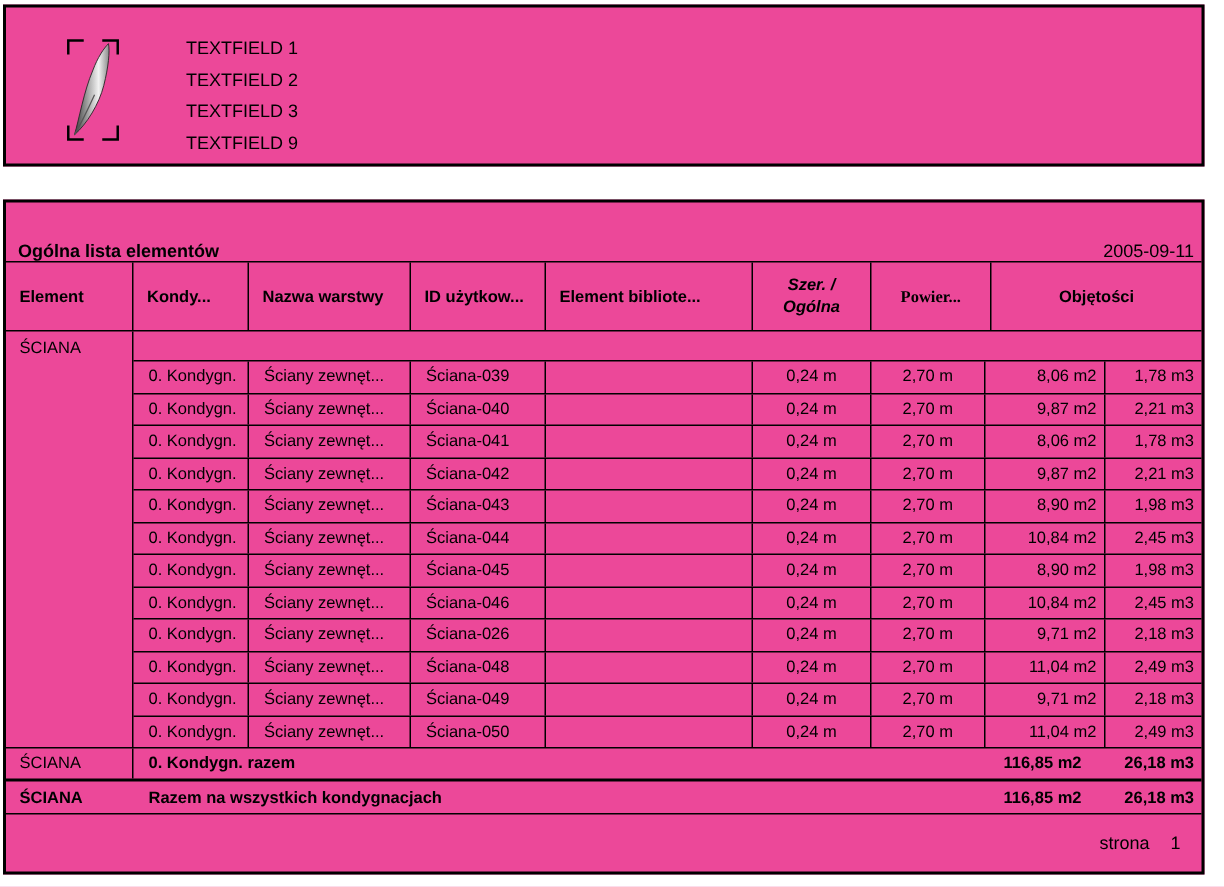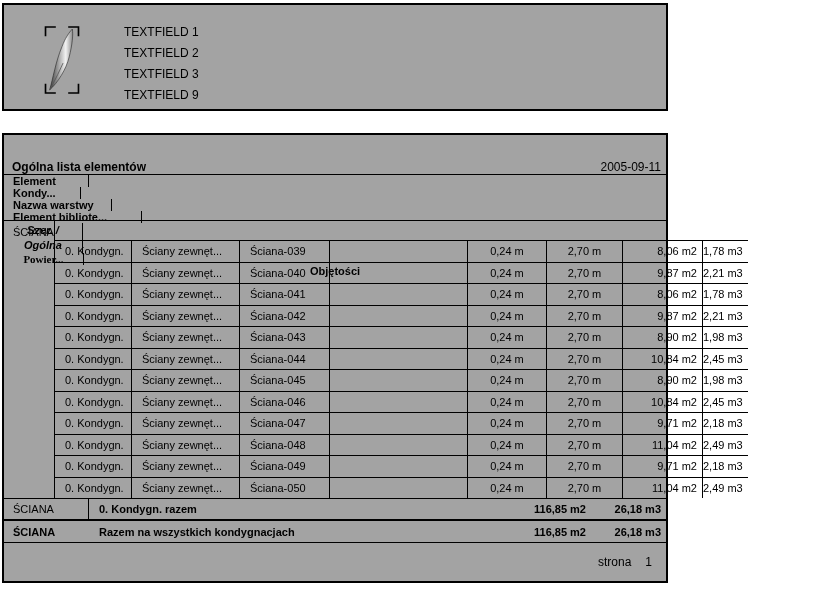--- a/index.html
+++ b/index.html
@@ -1,34 +1,34 @@
 <!DOCTYPE html>
 <html><head>
 <meta charset="utf-8">
 <style>
   * { box-sizing: border-box; margin: 0; padding: 0; }
   html,body { width: 816px; height: 591px; background: #fff; font-family: "Liberation Sans", sans-serif; color:#000; }
   .canvas { position: relative; width: 816px; height: 591px; background:#fff; overflow: hidden; }
 
-  .box { position: absolute; left: 2px; width: 666px; border: 2px solid #000; background:#a3a3a3; }
+  .box { position: absolute; left: 2px; width: 801px; border: 2px solid #000; background:#ec4899; }
   .topbox { top: 3px; height: 108px; }
   .mainbox { top: 133px; height: 450px; display: flex; flex-direction: column; }
 
   
   .logo { position: absolute; left: 40px; top: 21px; width: 36px; height: 68px; }
   .textfields { position: absolute; left: 120px; top: 17px; }
   .tf { height: 21px; line-height: 21px; font-size: 12px; }
 
   
   .titlerow { height: 40px; border-bottom: 1px solid #000; display: flex; align-items: flex-end; justify-content: space-between; padding: 0 5px 0 8px; }
   .title { font-weight: bold; font-size: 12px; }
   .date { font-size: 12px; }
 
   
-  .headerrow { height: 46px; border-bottom: 1px solid #000; display: flex; font-size: 11px; font-weight: bold; flex-direction: column; }
+  .headerrow { height: 46px; border-bottom: 1px solid #000; display: flex; font-size: 11px; font-weight: bold; }
   .hc { border-right: 1px solid #000; display: flex; align-items: center; padding-left: 9px; }
   .hc.center { justify-content: center; padding-left: 0; text-align: center; }
   .hc:last-child { border-right: none; }
   .hc.two-line { flex-direction: column; justify-content: center; line-height: 15px; }
 
   
   .w-el   { width: 85px; }
   .w-kond { width: 77px; }
   .w-war  { width: 108px; }
   .w-id   { width: 90px; }
@@ -112,20 +112,21 @@
 
     <div class="titlerow">
       <span class="title">Ogólna lista elementów</span>
       <span class="date">2005-09-11</span>
     </div>
 
     <div class="headerrow">
       <div class="hc w-el">Element</div>
       <div class="hc w-kond">Kondy...</div>
       <div class="hc w-war">Nazwa warstwy</div>
+      <div class="hc w-id">ID użytkow...</div>
       <div class="hc w-bib">Element bibliote...</div>
       <div class="hc w-szer center two-line">
         <span>Szer. /</span>
         <span>Ogólna</span>
       </div>
       <div class="hc w-pow center">Powier...</div>
       <div class="hc w-obj center">Objętości</div>
     </div>
 
     <div class="bodyarea">
@@ -220,21 +221,21 @@
               <div class="dc b-bib"></div>
               <div class="dc b-szer center">0,24 m</div>
               <div class="dc b-wys center">2,70 m</div>
               <div class="dc b-pow right">10,84 m2</div>
               <div class="dc b-obj right">2,45 m3</div>
             </div>
 
             <div class="datarow">
               <div class="dc b-kond">0. Kondygn.</div>
               <div class="dc b-war">Ściany zewnęt...</div>
-              <div class="dc b-id">Ściana-047</div>
+              <div class="dc b-id">Ściana-026</div>
               <div class="dc b-bib"></div>
               <div class="dc b-szer center">0,24 m</div>
               <div class="dc b-wys center">2,70 m</div>
               <div class="dc b-pow right">9,71 m2</div>
               <div class="dc b-obj right">2,18 m3</div>
             </div>
 
             <div class="datarow">
               <div class="dc b-kond">0. Kondygn.</div>
               <div class="dc b-war">Ściany zewnęt...</div>

